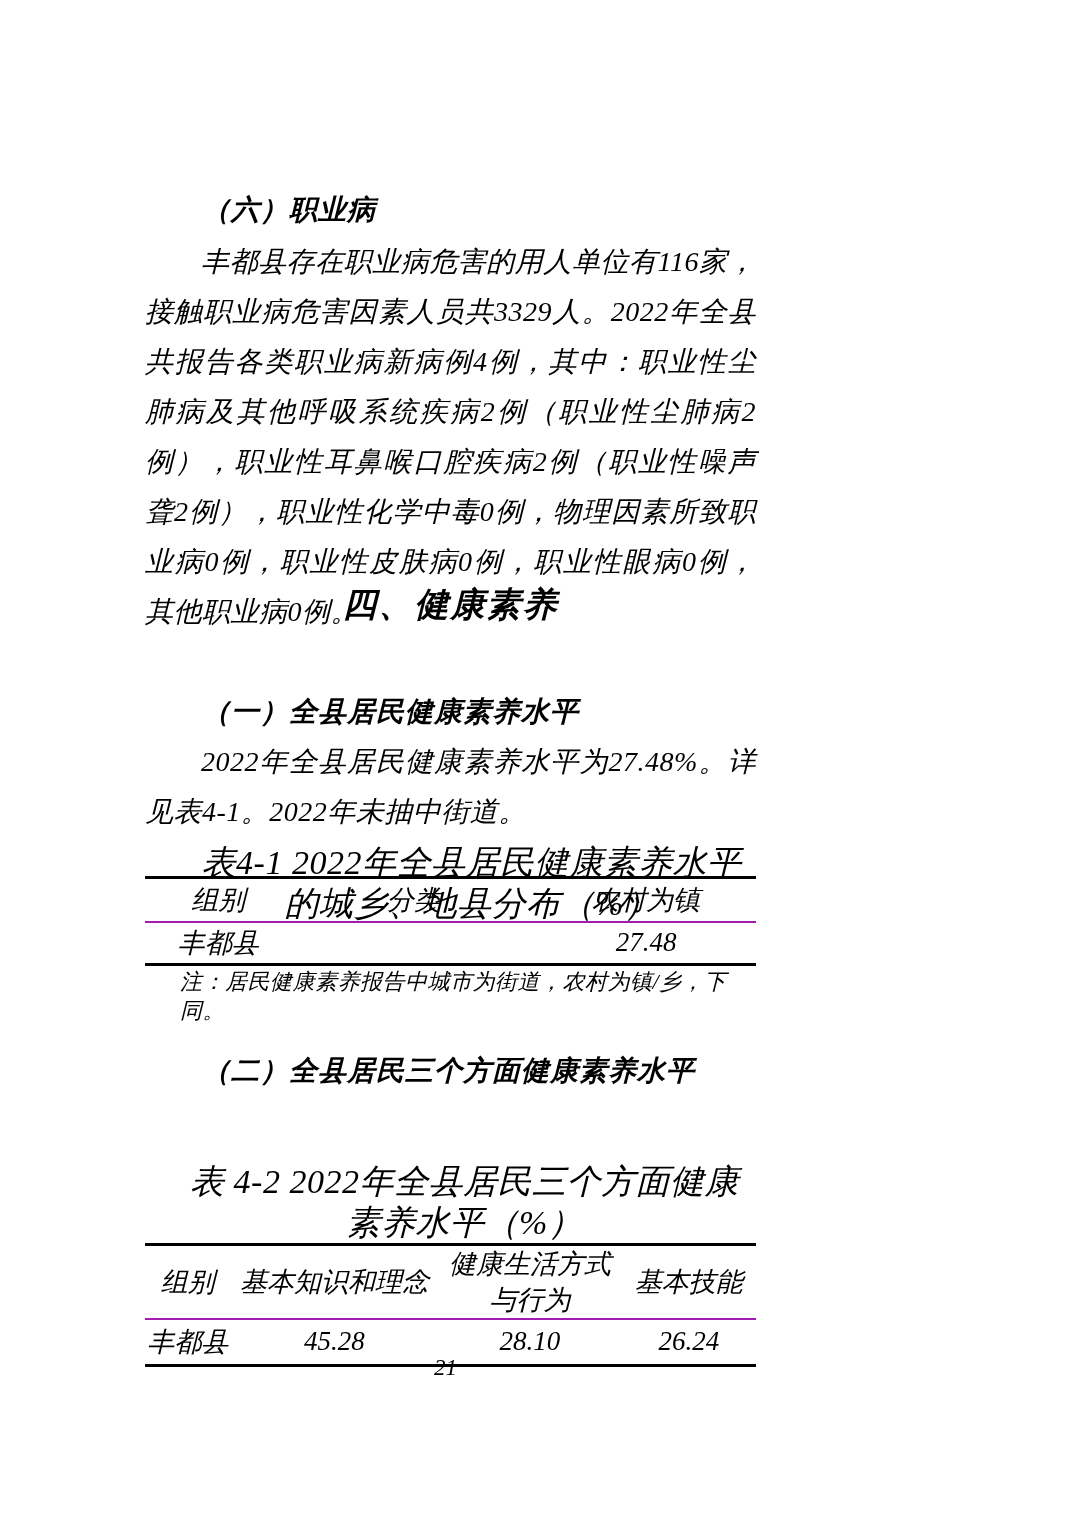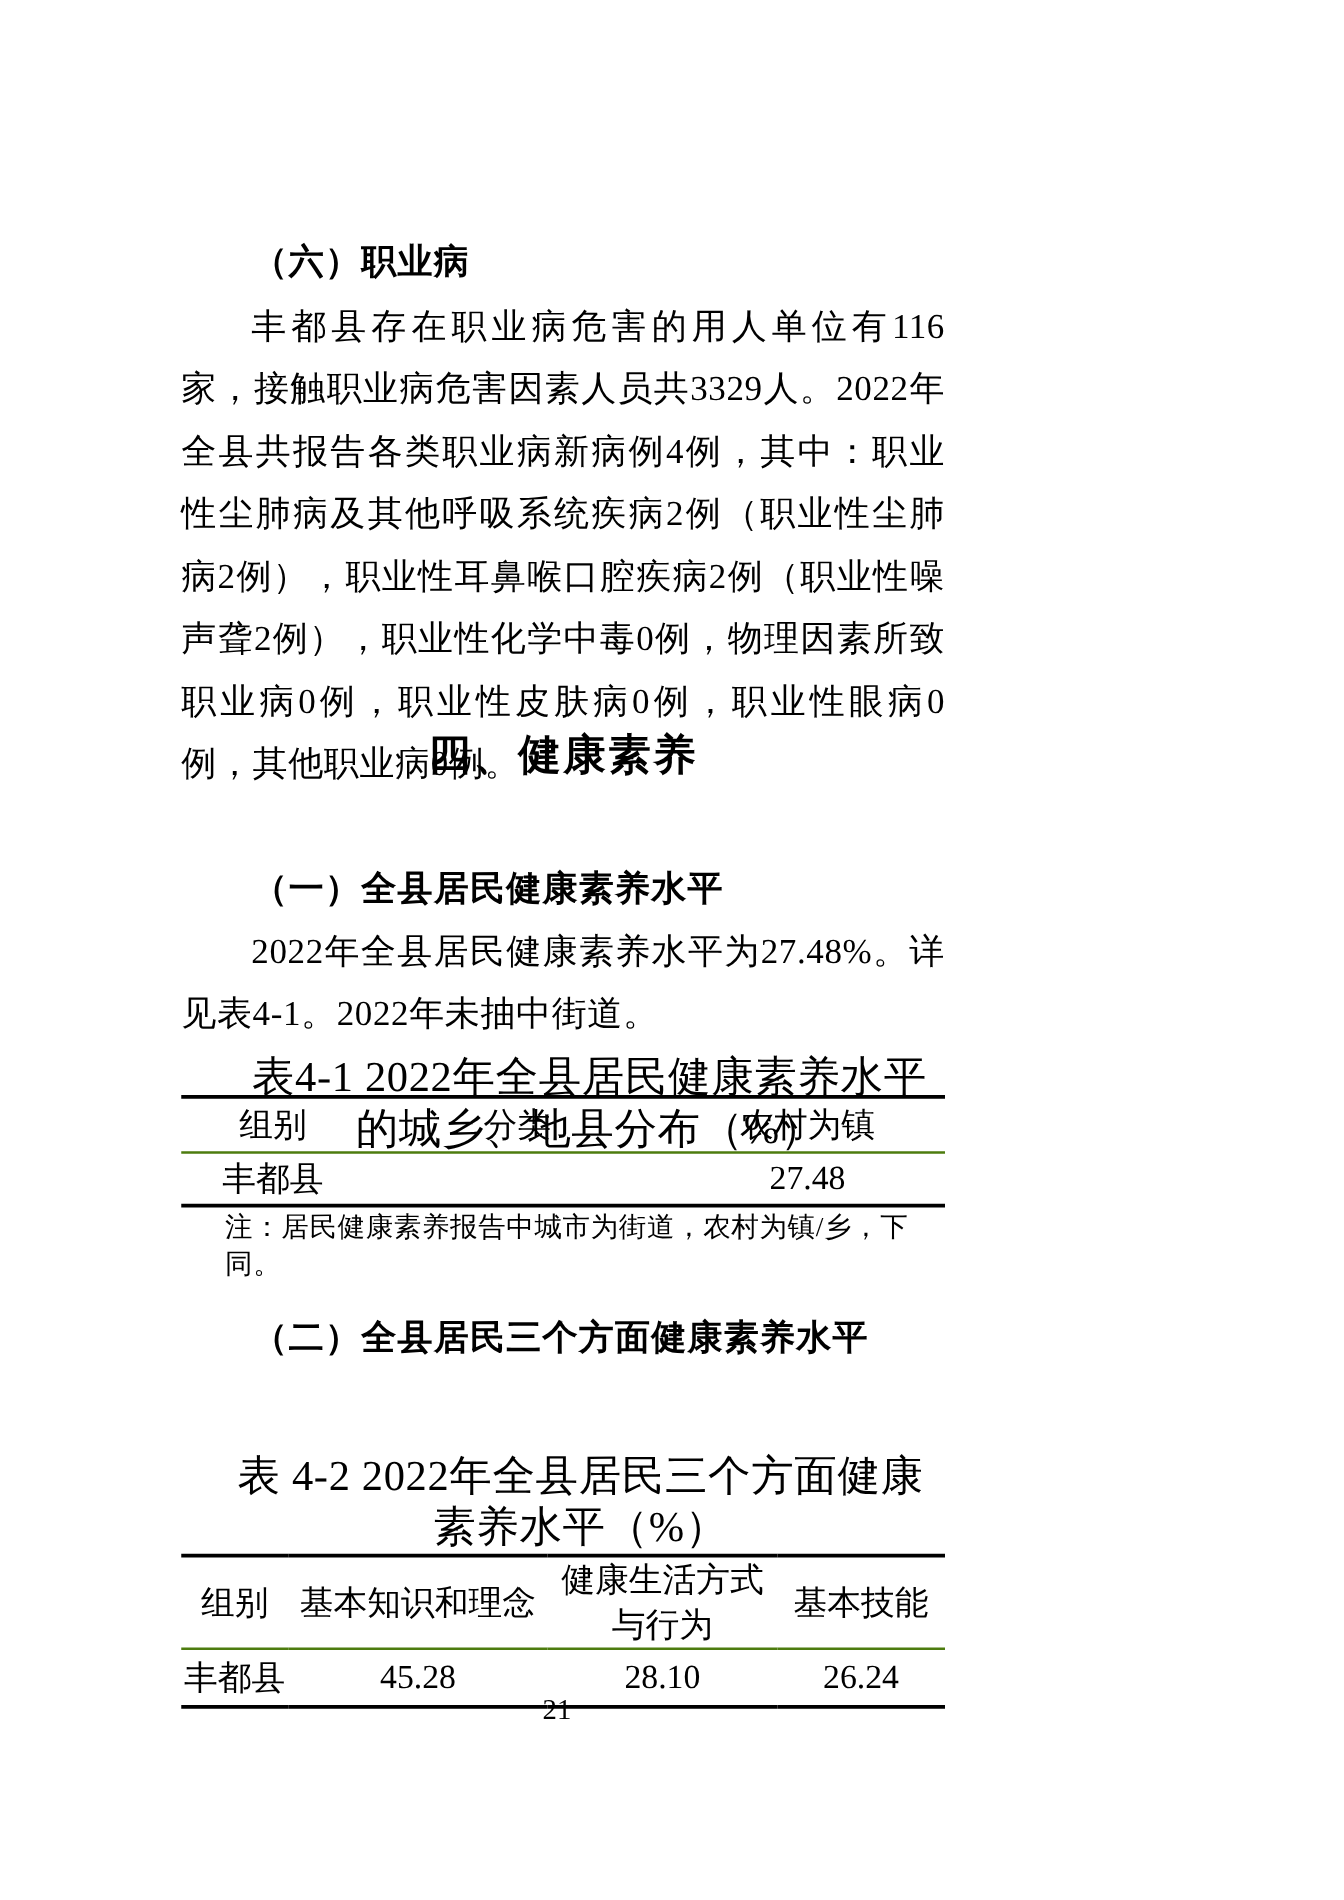--- a/index.html
+++ b/index.html
@@ -5,20 +5,21 @@
   * { margin: 0; padding: 0; box-sizing: border-box; }
   html, body { background: #ffffff; }
   .page {
     position: relative;
     width: 891px;
     height: 1520px;
     background: #ffffff;
     font-family: "Liberation Serif", "DejaVu Serif", serif;
     color: #000000;
     overflow: hidden;
+    font-style: italic;
   }
   .abs { position: absolute; left: 145px; right: 135px; }
 
   .h3 {
     font-size: 28px;
     font-weight: bold;
     line-height: 1.2;
     text-indent: 57px;
     letter-spacing: 1px;
   }
@@ -52,21 +53,21 @@
     border-bottom: 3px solid #000;
   }
   table.three-line th, table.three-line td {
     font-weight: normal;
     font-size: 27px;
     text-align: center;
     vertical-align: middle;
     padding: 0;
   }
   table.three-line thead tr { height: 44px; }
-  table.three-line thead { border-bottom: 2px solid #4d7c0f; }
+  table.three-line thead { border-bottom: 2px solid #a21caf; }
   table.three-line tbody tr { height: 43px; }
   #tbl42 thead tr { height: 42px; }
   #tbl42 tbody tr { height: 46px; }
 
   .note {
     font-size: 22px;
     line-height: 1.3;
     padding-left: 35px;
     letter-spacing: 0.5px;
   }

